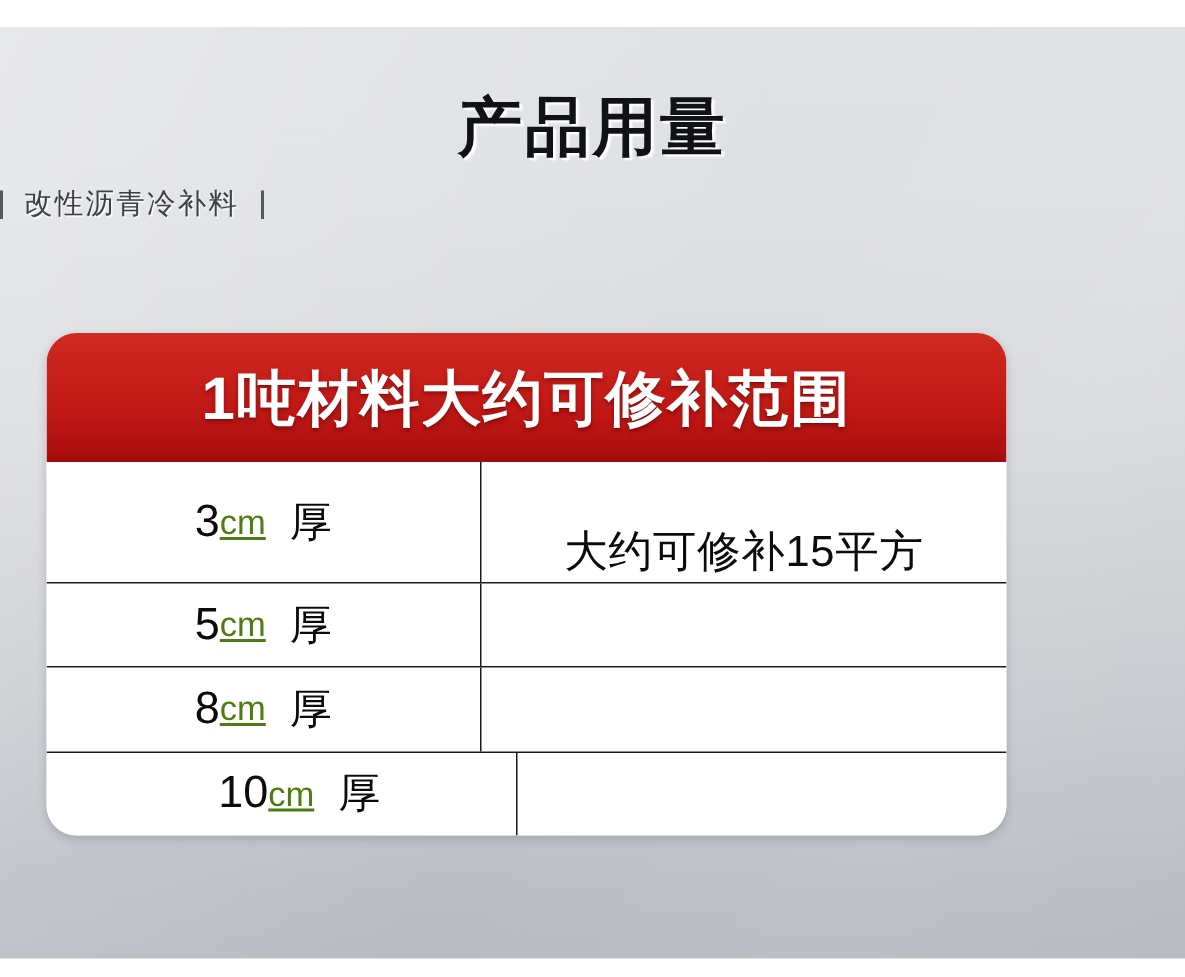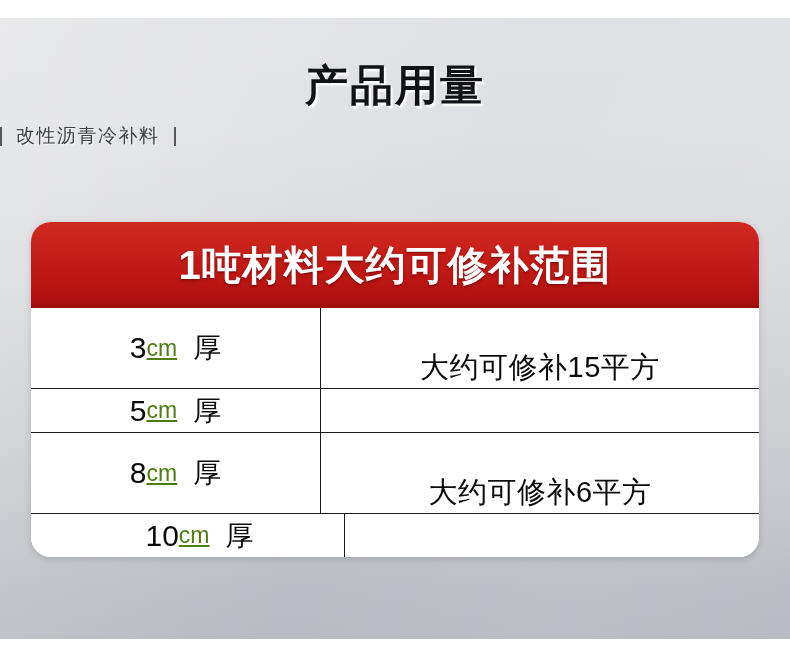--- a/index.html
+++ b/index.html
@@ -97,21 +97,21 @@
     color: #3d4046;
     letter-spacing: 1.5px;
     text-shadow: 1px 1px 0 rgba(255,255,255,0.7);
   }
 
   
   .card {
     position: absolute;
     left: 31px;
     top: 222px;
-    width: 728px;
+    width: 640px;
     height: 335px;
     border-radius: 20px;
     background: #ffffff;
     overflow: hidden;
     box-shadow: 0 2px 6px rgba(60,62,70,0.22);
   }
 
   .card-header {
     position: relative;
     height: 86px;
@@ -260,23 +260,20 @@
                 <span class="thick-word">厚</span>
             </div>
           </div>
 
           <div class="trow">
             <div class="cell-thickness">
               <span class="thick-num">8</span>
                 <span class="thick-unit">cm</span>
                 <span class="thick-word">厚</span>
             </div>
-            <div class="cell-area">
-              <span class="area-text">大约可修补6平方</span>
-            </div>
           </div>
 
           <div class="trow">
             <div class="cell-thickness">
               <span class="thick-num">10</span>
                 <span class="thick-unit">cm</span>
                 <span class="thick-word">厚</span>
             </div>
           </div>
 

